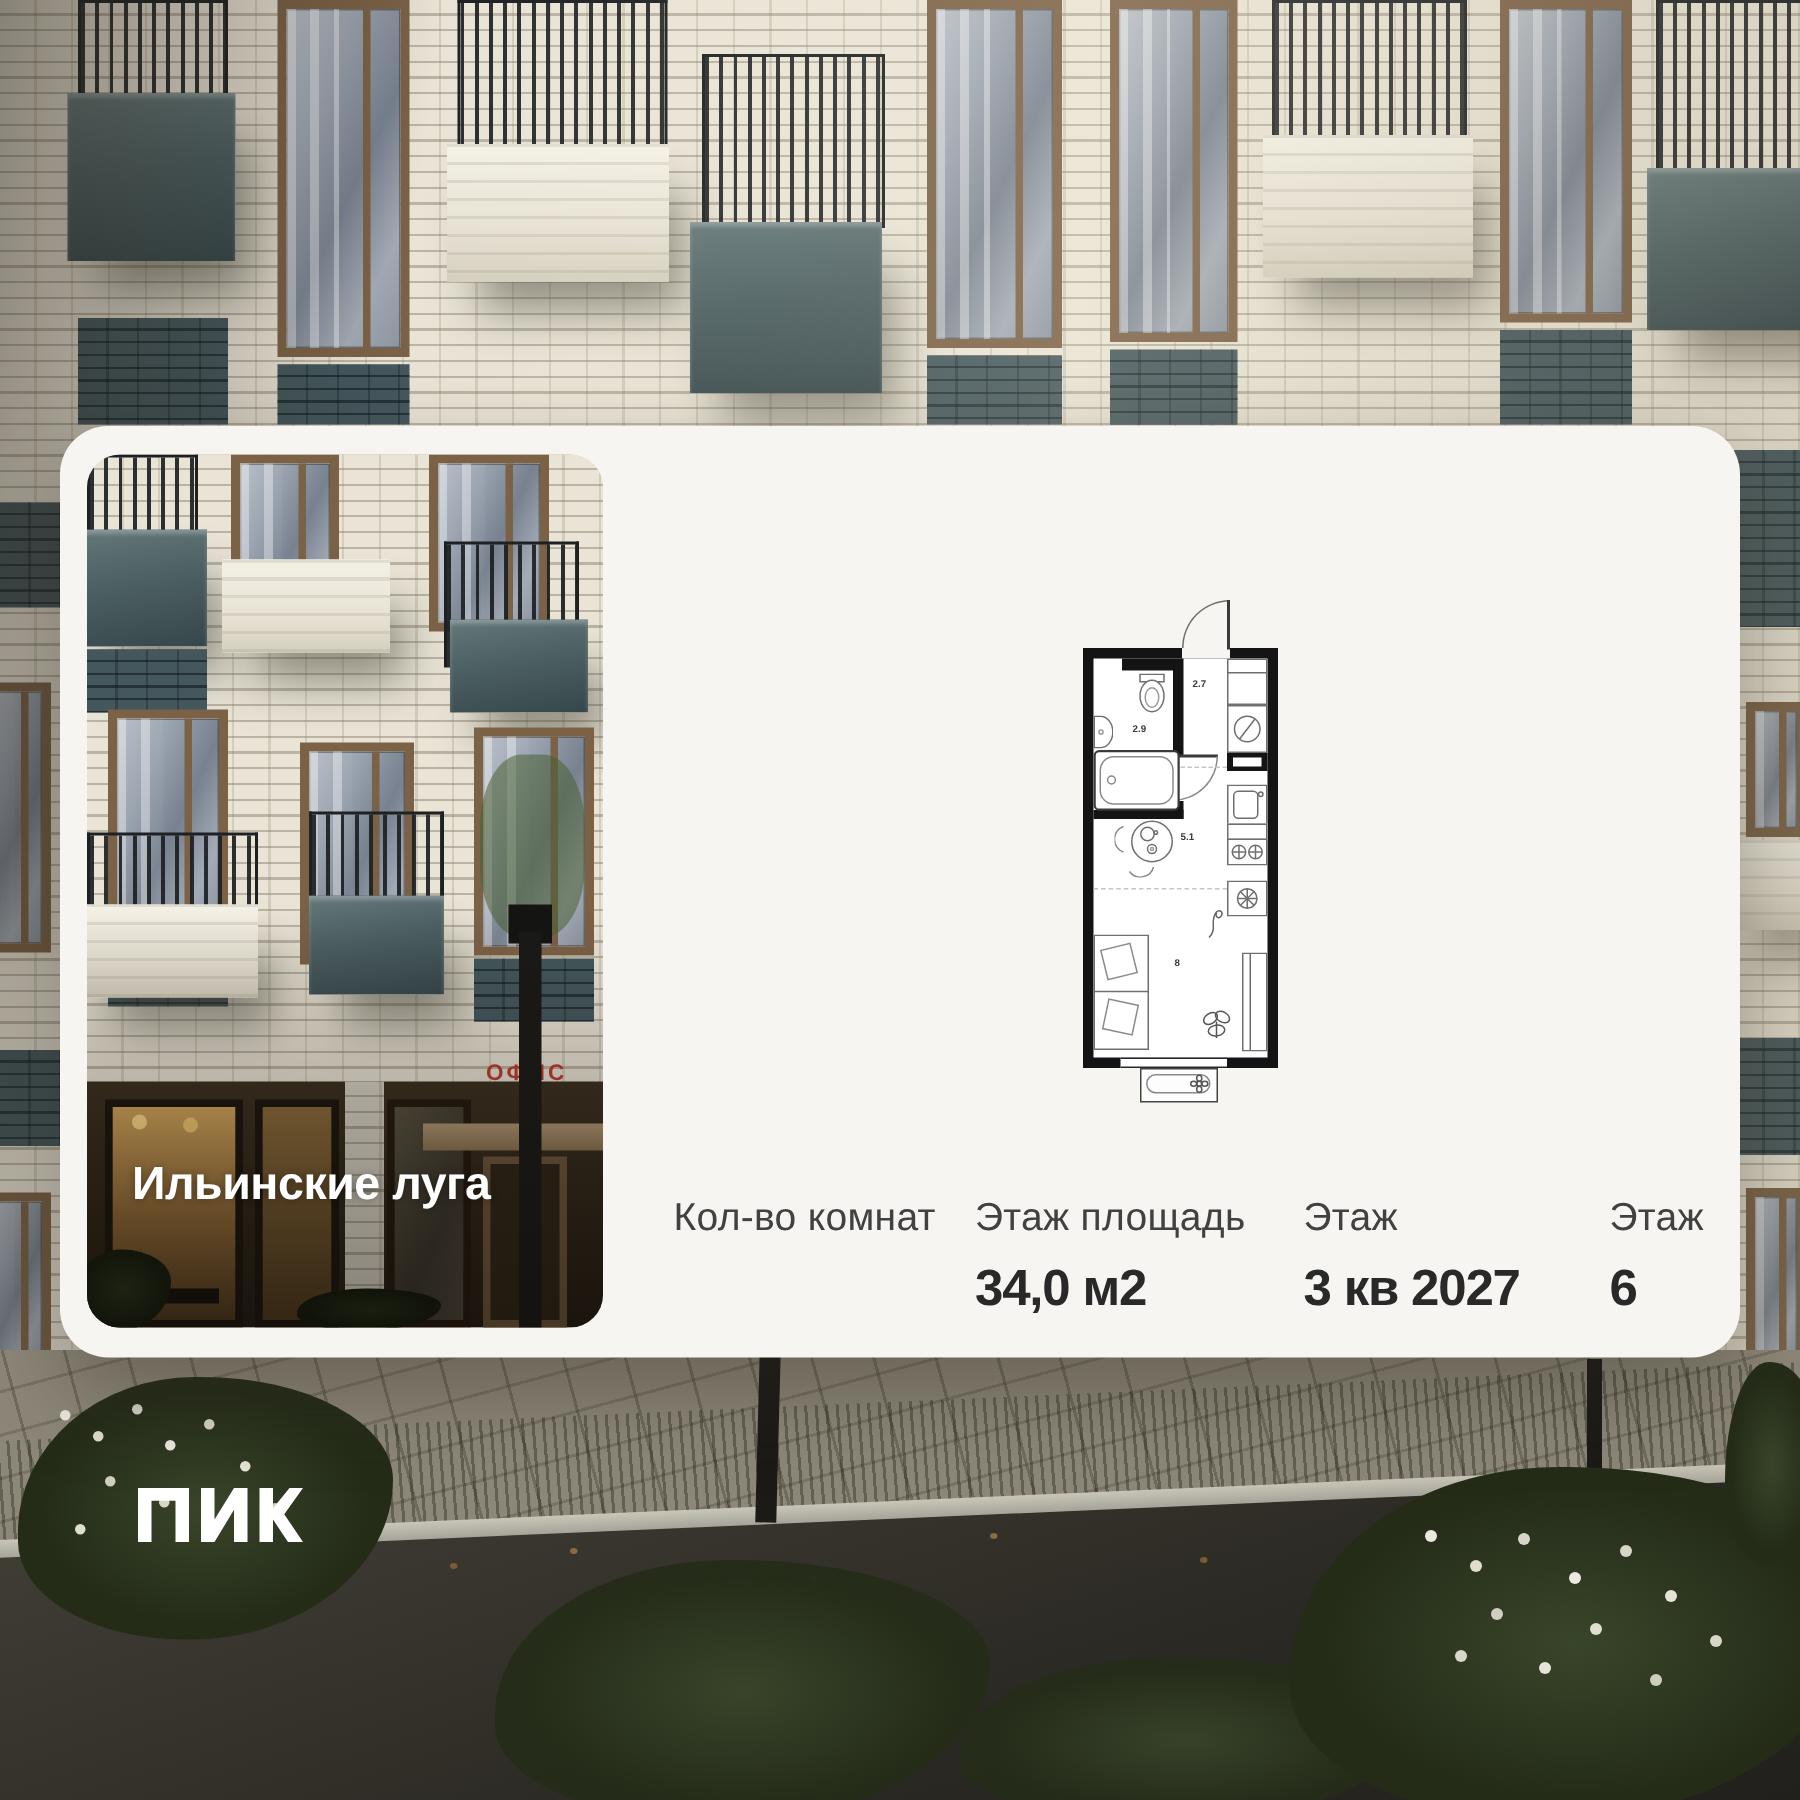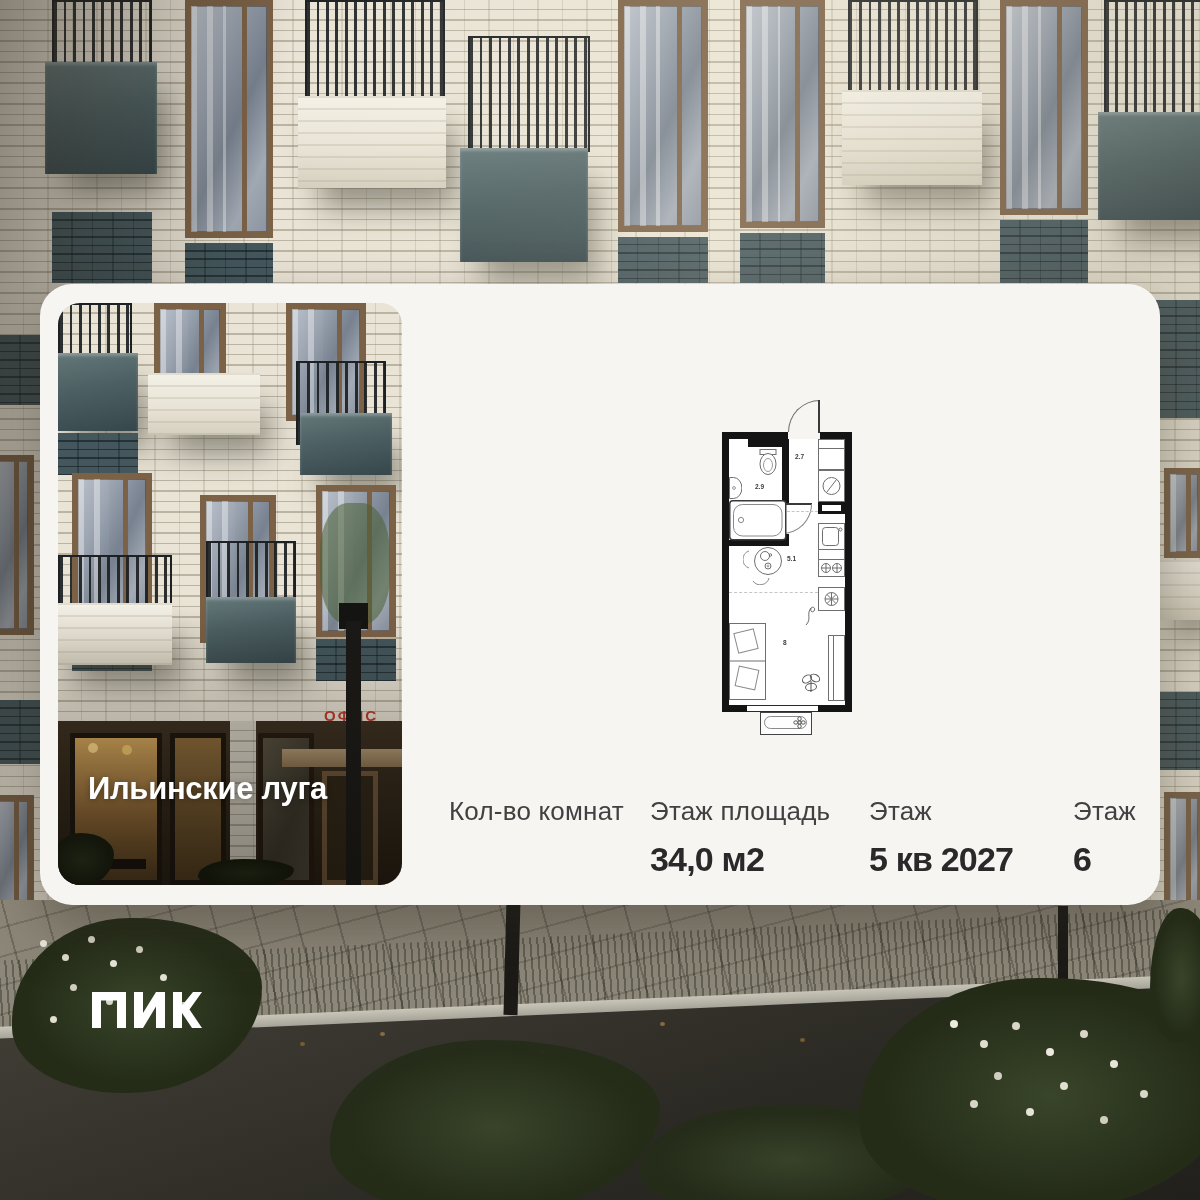--- a/index.html
+++ b/index.html
@@ -273,21 +273,21 @@
 
     <div class="spec" style="left:409px">
       <div class="spec-label">Кол-во комнат</div>
     </div>
     <div class="spec" style="left:610px">
       <div class="spec-label">Этаж площадь</div>
       <div class="spec-value">34,0 м2</div>
     </div>
     <div class="spec" style="left:829px">
       <div class="spec-label">Этаж</div>
-      <div class="spec-value">5 кв 2027</div>
+      <div class="spec-value">3 кв 2027</div>
     </div>
     <div class="spec" style="left:1033px">
       <div class="spec-label">Этаж</div>
       <div class="spec-value">6</div>
     </div>
   </div>
 
   <div class="a" style="left:90px;top:990px" aria-label="ПИК">
     <svg width="112" height="40" viewBox="0 0 112 40">
       <g fill="#ffffff">

